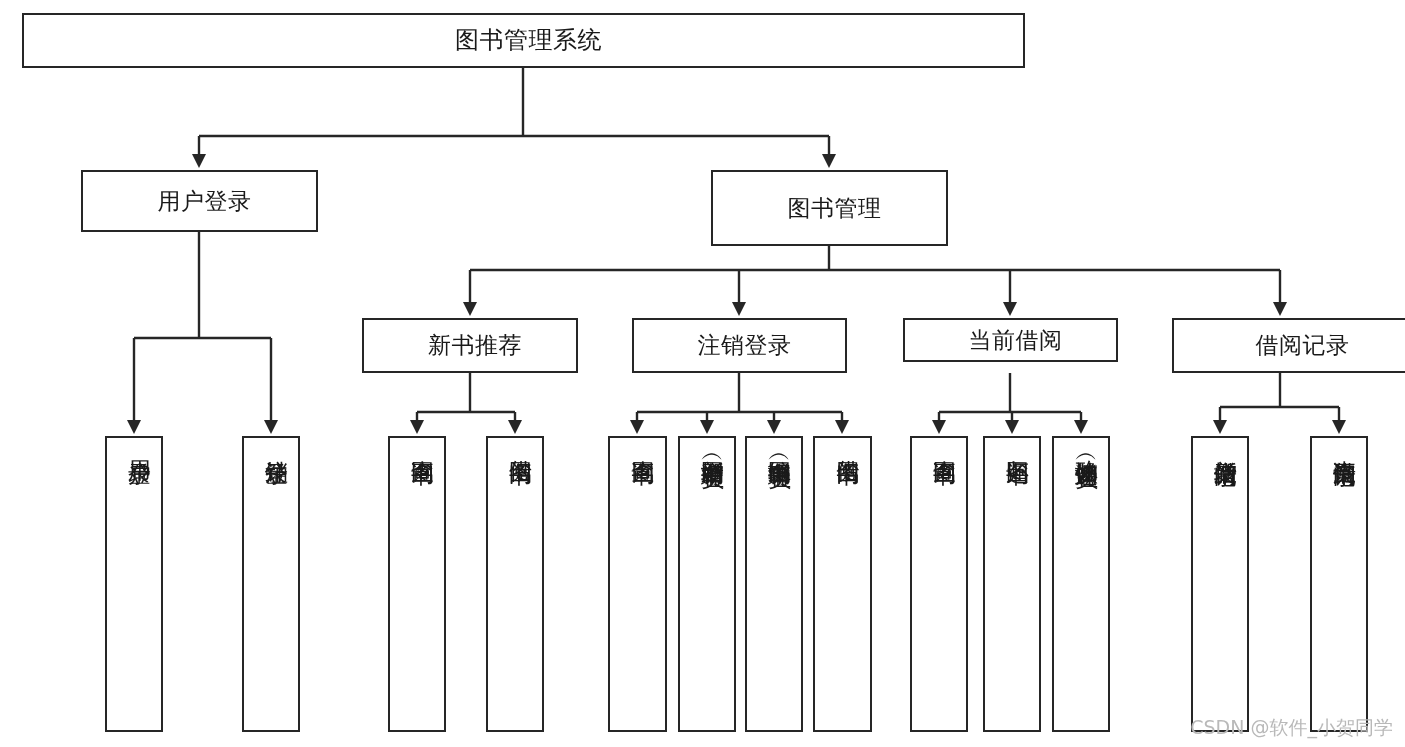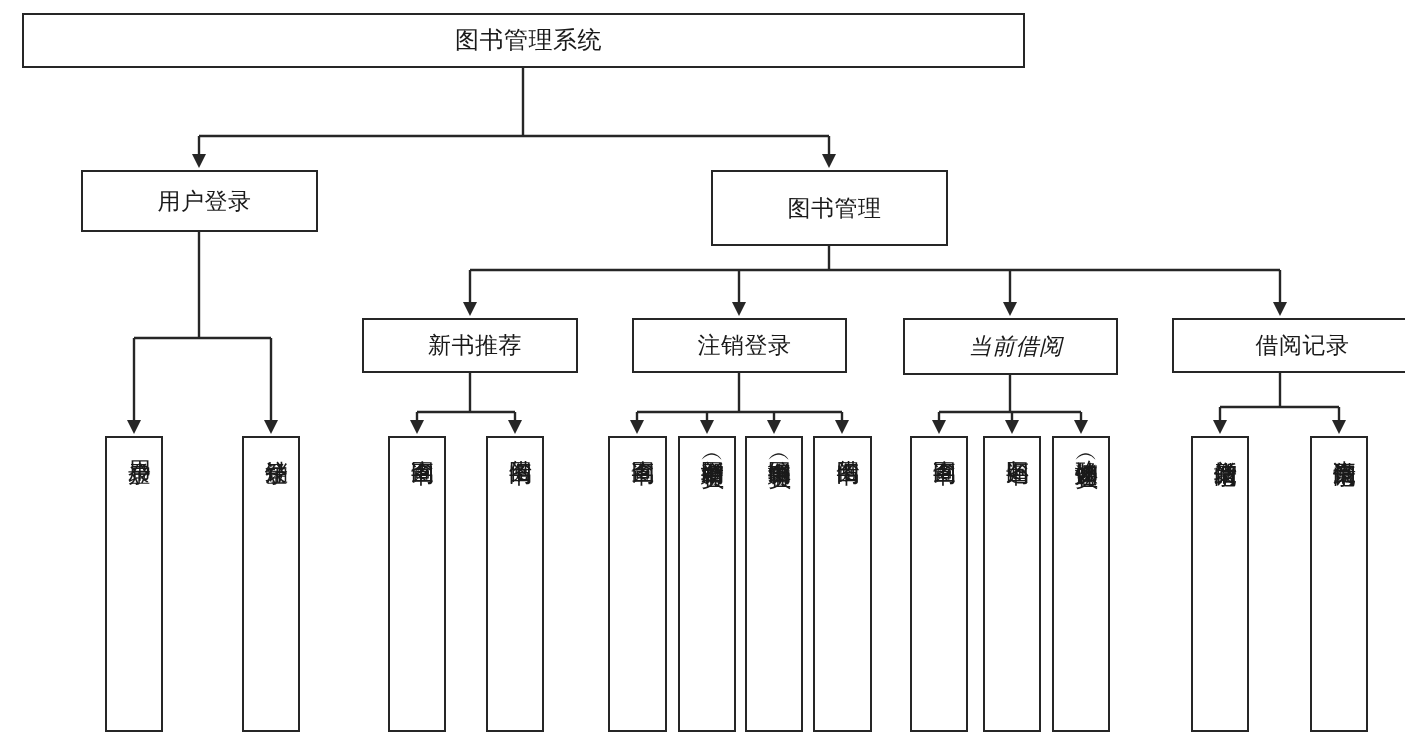--- a/index.html
+++ b/index.html
@@ -134,21 +134,21 @@
   <div class="node-box level1" style="left: 711px; top: 170px; width: 237px; height: 76px;">
     <span class="node-label-h">图书管理</span>
   </div>
 
   <div class="node-box level2" style="left: 362px; top: 318px; width: 216px; height: 55px;">
     <span class="node-label-h">新书推荐</span>
   </div>
   <div class="node-box level2" style="left: 632px; top: 318px; width: 215px; height: 55px;">
     <span class="node-label-h">注销登录</span>
   </div>
-  <div class="node-box level2" style="left: 903px; top: 318px; width: 215px; height: 57px; font-style: italic;">
+  <div class="node-box level2" style="left: 903px; top: 318px; width: 215px; height: 44px;">
     <span class="node-label-h">当前借阅</span>
   </div>
   <div class="node-box level2" style="left: 1172px; top: 318px; width: 251px; height: 55px;">
     <span class="node-label-h">借阅记录</span>
   </div>
 
   <div class="node-box leaf" style="left: 105px; top: 436px; width: 58px; height: 296px;">
     <span class="node-label-v">用户登录</span>
   </div>
   <div class="node-box leaf" style="left: 242px; top: 436px; width: 58px; height: 296px;">
@@ -181,13 +181,14 @@
   <div class="node-box leaf" style="left: 1052px; top: 436px; width: 58px; height: 296px;">
     <span class="node-label-v">确认归还（管理员）</span>
   </div>
   <div class="node-box leaf" style="left: 1191px; top: 436px; width: 58px; height: 296px;">
     <span class="node-label-v">新增借阅记录</span>
   </div>
   <div class="node-box leaf" style="left: 1310px; top: 436px; width: 58px; height: 296px;">
     <span class="node-label-v">查询借阅记录</span>
   </div>
 
+  <div class="watermark">CSDN @软件_小贺同学</div>
 </div>
 
 </body></html>

